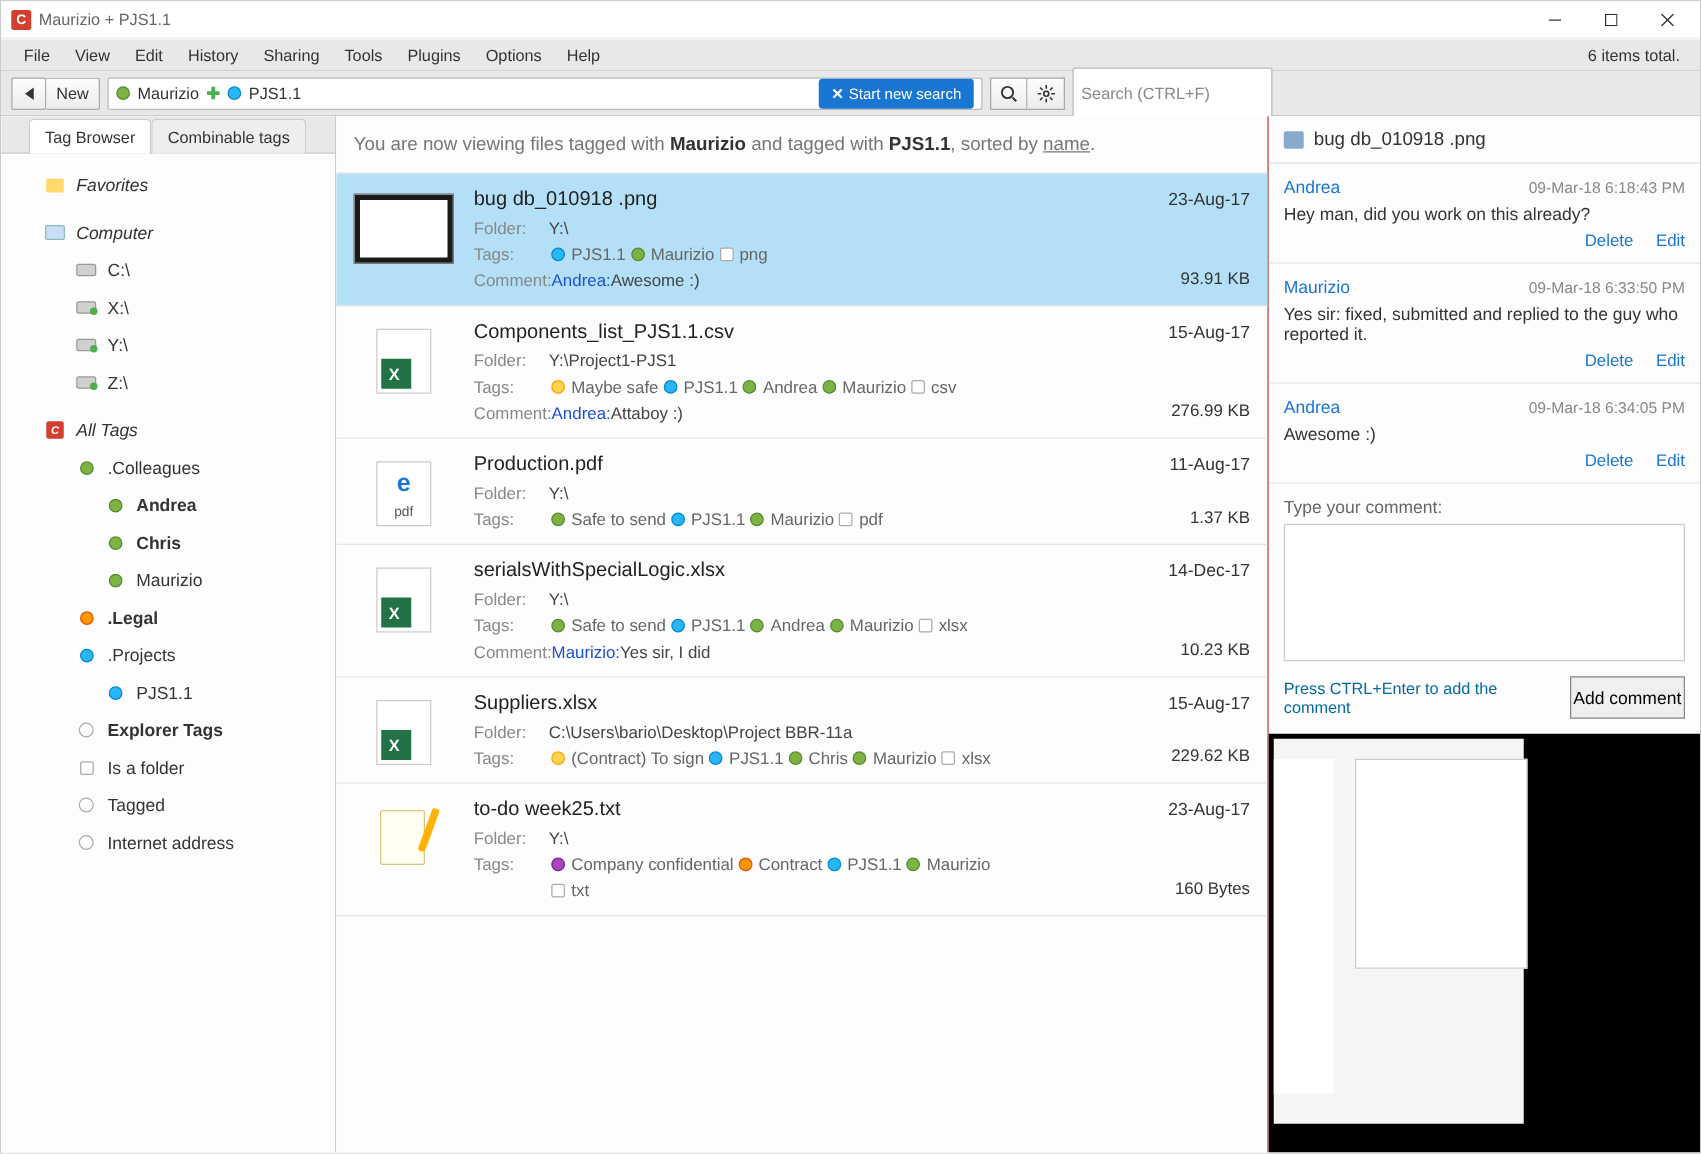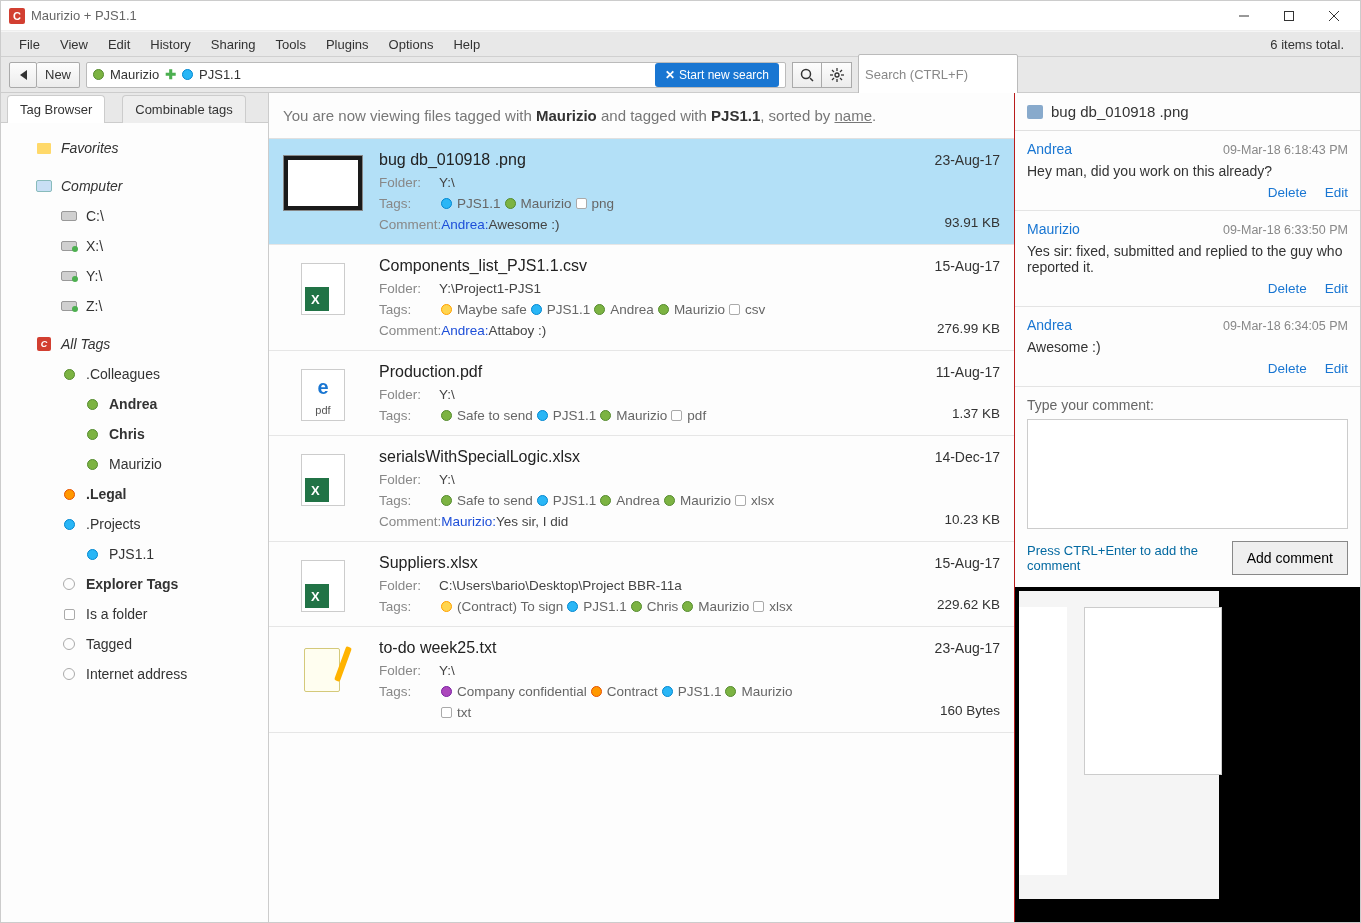--- a/index.html
+++ b/index.html
@@ -28,21 +28,21 @@
   .start-search { margin-left:auto; background:#1976d2; color:#fff; border:none; border-radius:3px; height:24px; padding:0 10px; display:flex; align-items:center; gap:4px; font-size:12px;}
   .start-search .x{font-weight:bold;}
   .search-box{ height:42px; border:1px solid #bbb; background:#fff; padding:0 6px; display:flex; align-items:center; width:160px; border-radius:2px; color:#888;}
   .icon-btn-group{display:flex;}
   .icon-btn{width:30px;height:26px;border:1px solid #aaa;background:linear-gradient(#fdfdfd,#ececec);display:flex;align-items:center;justify-content:center;}
   .icon-btn+.icon-btn{border-left:none;}
   
   .main { flex:1; display:flex; overflow:hidden; background:#fff;}
   
   .left-pane { width:268px; border-right:1px solid #ccc; display:flex; flex-direction:column; background:#fdfdfd;}
-  .tabs { display:flex; height:30px; align-items:flex-end; padding-left:6px; gap:17px; background:#e8e8e8; border-bottom:1px solid #ccc;}
+  .tabs { display:flex; height:30px; align-items:flex-end; padding-left:22px; gap:0; background:#e8e8e8; border-bottom:1px solid #ccc;}
   .tab { padding:6px 12px; border:1px solid #ccc; border-bottom:none; background:#eee; border-radius:4px 4px 0 0; font-size:13px; position:relative; top:1px;}
   .tab.active{ background:#fff; font-weight:normal; }
   .tree { overflow:auto; padding:10px 4px; font-size:14px;}
   .tree-node { display:flex; align-items:center; padding:6px 6px 6px 30px; gap:8px; }
   .tree-node.lv1{padding-left:30px;font-style:italic;}
   .tree-node.lv2{padding-left:55px;}
   .tree-node.lv3{padding-left:78px;}
   .tree-node .ticon{width:18px;height:18px;display:flex;align-items:center;justify-content:center;}
   .tree-node.bold{font-weight:bold;}
   .tree-sep{height:8px;}
@@ -98,21 +98,21 @@
   .comment-head{display:flex;justify-content:space-between;align-items:baseline;}
   .comment-head .author{color:#1976d2;font-size:14px;}
   .comment-head .ts{color:#888;font-size:12.5px;}
   .comment-body{color:#333;font-size:14px;}
   .comment-actions{display:flex;justify-content:flex-end;gap:18px;}
   .comment-actions span{color:#1976d2;font-size:13.5px;}
   .comment-input-label{padding:10px 12px 6px;color:#666;font-size:14px;}
   .comment-input{margin:0 12px;height:110px;border:1px solid #ccc;background:#fff;}
   .comment-footer{display:flex;align-items:center;justify-content:space-between;padding:12px;gap:10px;}
   .comment-hint{color:#0369a1;font-size:13px;flex:1;}
-  .add-comment-btn{height:34px;padding:0 14px;border:1px solid #888;background:#efefef;font-size:14px;}
+  .add-comment-btn{height:34px;padding:0 2px;border:1px solid #888;background:#efefef;font-size:14px;}
   .preview{flex:1;background:#000;margin:0;min-height:220px;position:relative;}
   .preview .inner{position:absolute;left:4px;top:4px;width:58%;height:92%;background:#f5f5f5;}
   .preview .side{position:absolute;left:4px;top:20px;width:14%;height:80%;background:#fff;}
   .preview .list{position:absolute;left:20%;top:20px;width:40%;height:50%;background:#fff;border:1px solid #ccc;}
   .caret-left{display:inline-block;width:0;height:0;border-top:5px solid transparent;border-bottom:5px solid transparent;border-right:7px solid #333;}
   svg{display:block;}
 </style>
 </head>
 <body>
 

